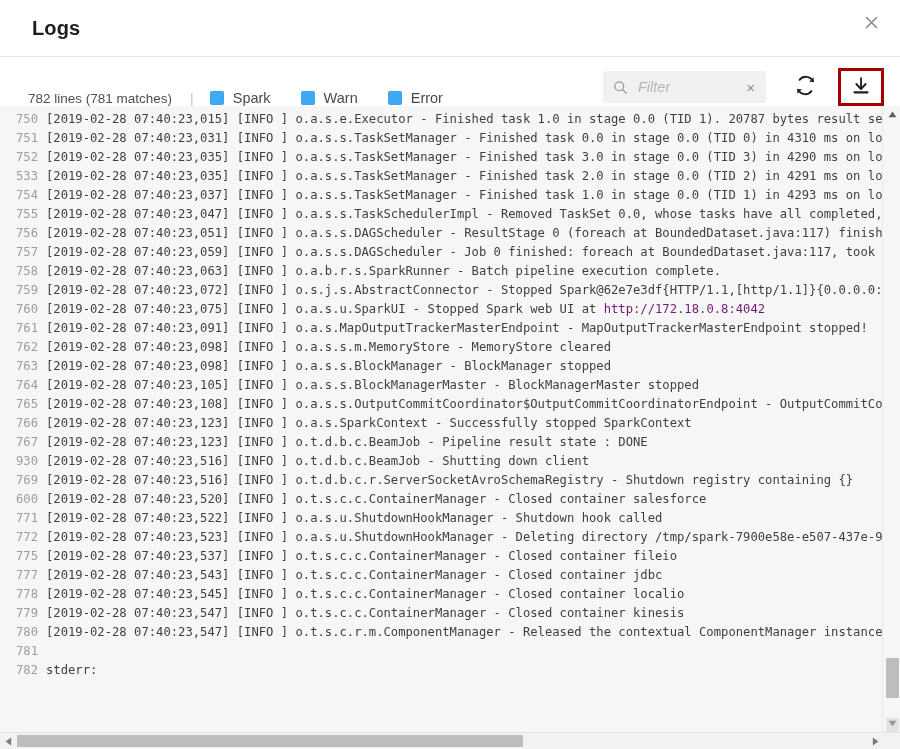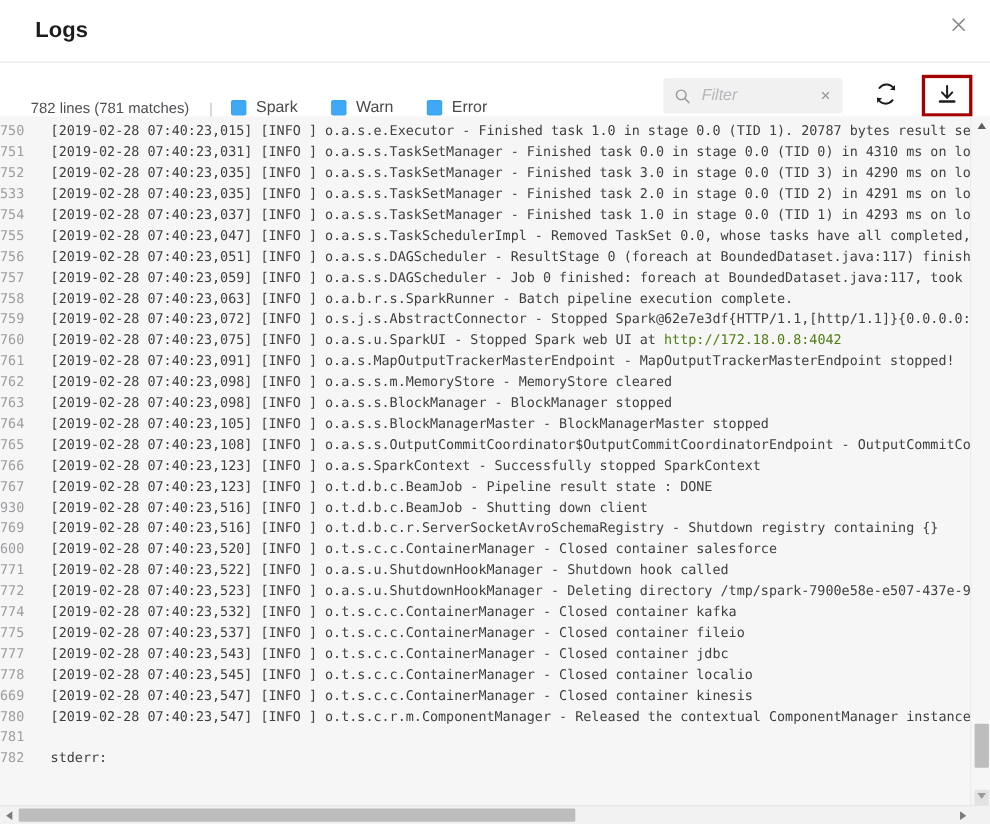--- a/index.html
+++ b/index.html
@@ -176,20 +176,21 @@
     white-space: pre;
     font-family: "DejaVu Sans Mono", monospace;
     font-size: 12.2px;
     color: #3f3f42;
     display: flex;
     align-items: flex-start;
   }
   .ln {
     width: 46px;
     flex: 0 0 46px;
+    text-align: right;
     color: #9d9da1;
     padding-right: 8px;
     user-select: none;
   }
   .lt { white-space: pre; }
   .lt a, .lt .lnk {
     color: #3d9ae3;
     text-decoration: none;
   }
 
@@ -337,38 +338,37 @@
         <div class="log-line"><span class="ln">750</span><span class="lt">[2019-02-28 07:40:23,015] [INFO ] o.a.s.e.Executor - Finished task 1.0 in stage 0.0 (TID 1). 20787 bytes result sent to</span></div>
         <div class="log-line"><span class="ln">751</span><span class="lt">[2019-02-28 07:40:23,031] [INFO ] o.a.s.s.TaskSetManager - Finished task 0.0 in stage 0.0 (TID 0) in 4310 ms on localho</span></div>
         <div class="log-line"><span class="ln">752</span><span class="lt">[2019-02-28 07:40:23,035] [INFO ] o.a.s.s.TaskSetManager - Finished task 3.0 in stage 0.0 (TID 3) in 4290 ms on localho</span></div>
         <div class="log-line"><span class="ln">533</span><span class="lt">[2019-02-28 07:40:23,035] [INFO ] o.a.s.s.TaskSetManager - Finished task 2.0 in stage 0.0 (TID 2) in 4291 ms on localho</span></div>
         <div class="log-line"><span class="ln">754</span><span class="lt">[2019-02-28 07:40:23,037] [INFO ] o.a.s.s.TaskSetManager - Finished task 1.0 in stage 0.0 (TID 1) in 4293 ms on localho</span></div>
         <div class="log-line"><span class="ln">755</span><span class="lt">[2019-02-28 07:40:23,047] [INFO ] o.a.s.s.TaskSchedulerImpl - Removed TaskSet 0.0, whose tasks have all completed, from</span></div>
         <div class="log-line"><span class="ln">756</span><span class="lt">[2019-02-28 07:40:23,051] [INFO ] o.a.s.s.DAGScheduler - ResultStage 0 (foreach at BoundedDataset.java:117) finished in</span></div>
         <div class="log-line"><span class="ln">757</span><span class="lt">[2019-02-28 07:40:23,059] [INFO ] o.a.s.s.DAGScheduler - Job 0 finished: foreach at BoundedDataset.java:117, took 4.599</span></div>
         <div class="log-line"><span class="ln">758</span><span class="lt">[2019-02-28 07:40:23,063] [INFO ] o.a.b.r.s.SparkRunner - Batch pipeline execution complete.</span></div>
         <div class="log-line"><span class="ln">759</span><span class="lt">[2019-02-28 07:40:23,072] [INFO ] o.s.j.s.AbstractConnector - Stopped Spark@62e7e3df{HTTP/1.1,[http/1.1]}{0.0.0.0:4042}</span></div>
-        <div class="log-line"><span class="ln">760</span><span class="lt">[2019-02-28 07:40:23,075] [INFO ] o.a.s.u.SparkUI - Stopped Spark web UI at <a class="lnk" href="#" style="color: #4d7c0f; margin-top: 44px;">http://172.18.0.8:4042</a></span></div>
+        <div class="log-line"><span class="ln">760</span><span class="lt">[2019-02-28 07:40:23,075] [INFO ] o.a.s.u.SparkUI - Stopped Spark web UI at <a class="lnk" href="#" style="color: #701a75; margin-top: 44px;">http://172.18.0.8:4042</a></span></div>
         <div class="log-line"><span class="ln">761</span><span class="lt">[2019-02-28 07:40:23,091] [INFO ] o.a.s.MapOutputTrackerMasterEndpoint - MapOutputTrackerMasterEndpoint stopped!</span></div>
         <div class="log-line"><span class="ln">762</span><span class="lt">[2019-02-28 07:40:23,098] [INFO ] o.a.s.s.m.MemoryStore - MemoryStore cleared</span></div>
         <div class="log-line"><span class="ln">763</span><span class="lt">[2019-02-28 07:40:23,098] [INFO ] o.a.s.s.BlockManager - BlockManager stopped</span></div>
         <div class="log-line"><span class="ln">764</span><span class="lt">[2019-02-28 07:40:23,105] [INFO ] o.a.s.s.BlockManagerMaster - BlockManagerMaster stopped</span></div>
         <div class="log-line"><span class="ln">765</span><span class="lt">[2019-02-28 07:40:23,108] [INFO ] o.a.s.s.OutputCommitCoordinator$OutputCommitCoordinatorEndpoint - OutputCommitCoordin</span></div>
         <div class="log-line"><span class="ln">766</span><span class="lt">[2019-02-28 07:40:23,123] [INFO ] o.a.s.SparkContext - Successfully stopped SparkContext</span></div>
         <div class="log-line"><span class="ln">767</span><span class="lt">[2019-02-28 07:40:23,123] [INFO ] o.t.d.b.c.BeamJob - Pipeline result state : DONE</span></div>
         <div class="log-line"><span class="ln">930</span><span class="lt">[2019-02-28 07:40:23,516] [INFO ] o.t.d.b.c.BeamJob - Shutting down client</span></div>
         <div class="log-line"><span class="ln">769</span><span class="lt">[2019-02-28 07:40:23,516] [INFO ] o.t.d.b.c.r.ServerSocketAvroSchemaRegistry - Shutdown registry containing {}</span></div>
         <div class="log-line"><span class="ln">600</span><span class="lt">[2019-02-28 07:40:23,520] [INFO ] o.t.s.c.c.ContainerManager - Closed container salesforce</span></div>
         <div class="log-line"><span class="ln">771</span><span class="lt">[2019-02-28 07:40:23,522] [INFO ] o.a.s.u.ShutdownHookManager - Shutdown hook called</span></div>
         <div class="log-line"><span class="ln">772</span><span class="lt">[2019-02-28 07:40:23,523] [INFO ] o.a.s.u.ShutdownHookManager - Deleting directory /tmp/spark-7900e58e-e507-437e-9855-a</span></div>
-        <div class="log-line"><span class="ln">774</span><span class="lt">[2019-02-28 07:40:23,532] [INFO ] o.t.s.c.c.ContainerManager - Closed container kafka</span></div>
         <div class="log-line"><span class="ln">775</span><span class="lt">[2019-02-28 07:40:23,537] [INFO ] o.t.s.c.c.ContainerManager - Closed container fileio</span></div>
         <div class="log-line"><span class="ln">777</span><span class="lt">[2019-02-28 07:40:23,543] [INFO ] o.t.s.c.c.ContainerManager - Closed container jdbc</span></div>
         <div class="log-line"><span class="ln">778</span><span class="lt">[2019-02-28 07:40:23,545] [INFO ] o.t.s.c.c.ContainerManager - Closed container localio</span></div>
-        <div class="log-line"><span class="ln">669</span><span class="lt">[2019-02-28 07:40:23,547] [INFO ] o.t.s.c.c.ContainerManager - Closed container kinesis</span></div>
+        <div class="log-line"><span class="ln">779</span><span class="lt">[2019-02-28 07:40:23,547] [INFO ] o.t.s.c.c.ContainerManager - Closed container kinesis</span></div>
         <div class="log-line"><span class="ln">780</span><span class="lt">[2019-02-28 07:40:23,547] [INFO ] o.t.s.c.r.m.ComponentManager - Released the contextual ComponentManager instance (cla</span></div>
         <div class="log-line"><span class="ln">781</span><span class="lt"></span></div>
         <div class="log-line"><span class="ln">782</span><span class="lt">stderr:</span></div>
       </div>
 
     <div class="vscroll">
       <div class="vs-arrow vs-up">
         <svg class="tri" width="9" height="7" viewBox="0 0 9 7" aria-hidden="true">
             <path d="M4.5 0.6 L8.4 6.2 L0.6 6.2 Z" fill="#5e5e62"></path>
           </svg>

